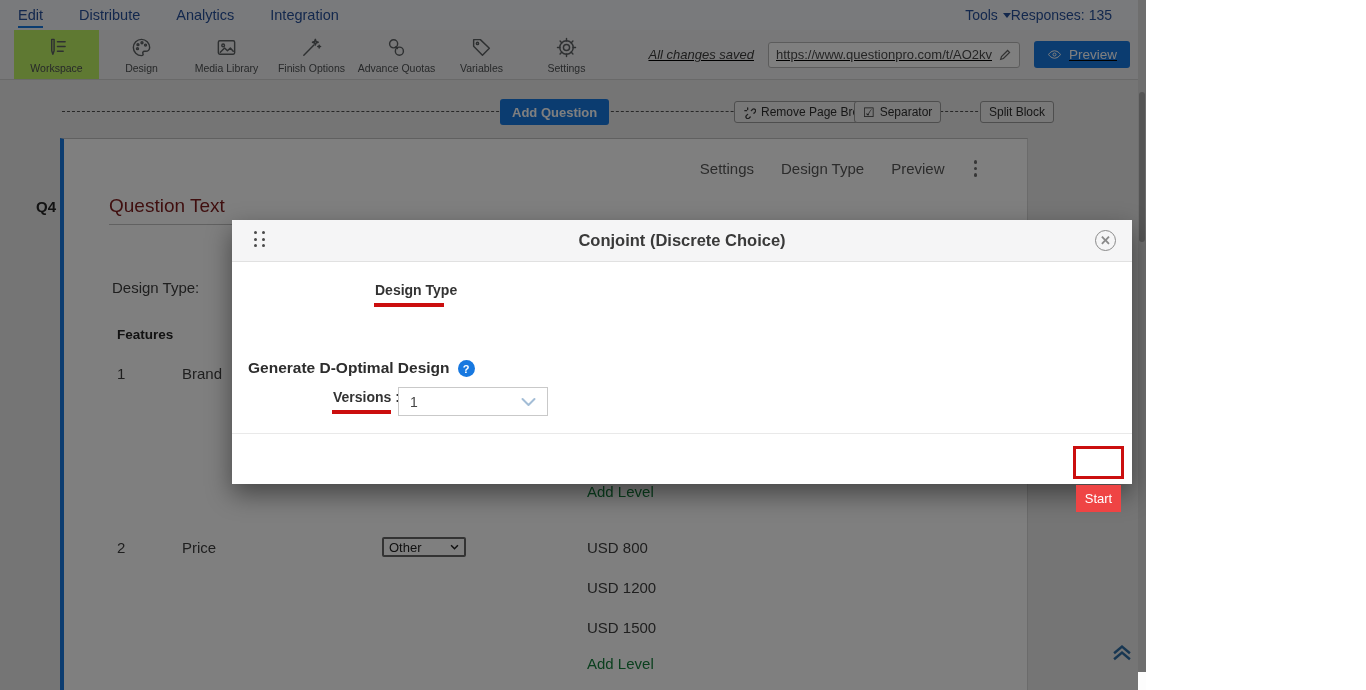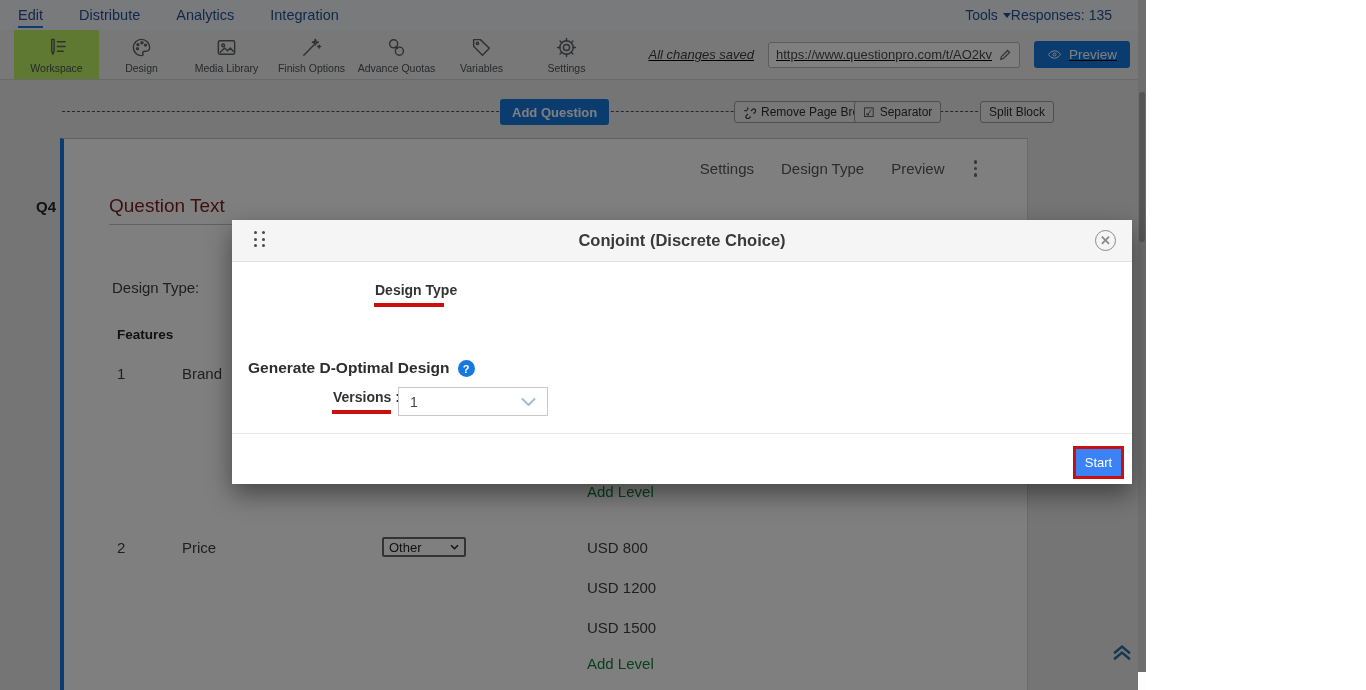--- a/index.html
+++ b/index.html
@@ -68,21 +68,21 @@
   .modal-title { flex:1; text-align:center; font-weight:700; font-size:16.5px; color:#3a3a3a; }
   .close { position:absolute; right:16px; top:10px; width:21px; height:21px; border:1.5px solid #8a8a8a; border-radius:50%; color:#8a8a8a; display:flex; align-items:center; justify-content:center; font-size:13px; font-weight:700; cursor:pointer; line-height:1; }
   .m-label { position:absolute; font-weight:700; font-size:14px; color:#333; }
   .red-bar { position:absolute; height:4px; background:#cb0e0e; }
   .m-select { position:absolute; border:1px solid #c9c9c9; background:#fff; display:flex; align-items:center; justify-content:space-between; padding:0 11px; font-size:14px; color:#454545; cursor:pointer; }
   .sel-caret { width:15px; height:10px; stroke:#a3bdd6; fill:none; stroke-width:2; stroke-linecap:round; stroke-linejoin:round; }
   .section-title { position:absolute; left:16px; top:139px; display:flex; align-items:flex-end; gap:8px; font-weight:700; font-size:15.5px; color:#2d2d2d; }
   .help { width:17px; height:17px; border-radius:50%; background:#1778e0; color:#fff; font-size:11px; font-weight:700; display:flex; align-items:center; justify-content:center; cursor:pointer; }
   .m-footer-line { position:absolute; left:0; right:0; top:213px; border-top:1px solid #e9e9e9; }
   .start-outline { position:absolute; left:841px; top:226px; width:51px; height:33px; border:3px solid #cb0e0e; }
-  .start-btn { width:100%; height:100%; background:#3b82f6; color:#fff; font-size:13px; display:flex; align-items:center; justify-content:center; cursor:pointer; }
+  .start-btn { width:100%; height:100%; background:#ef4444; color:#fff; font-size:13px; display:flex; align-items:center; justify-content:center; cursor:pointer;margin-top:36px; }
 </style>
 </head>
 <body>
 
 <div class="stage">
 
   <div class="topnav">
     <div class="nav-items">
       <span class="nav-item active">Edit</span>
       <span class="nav-item">Distribute</span>

